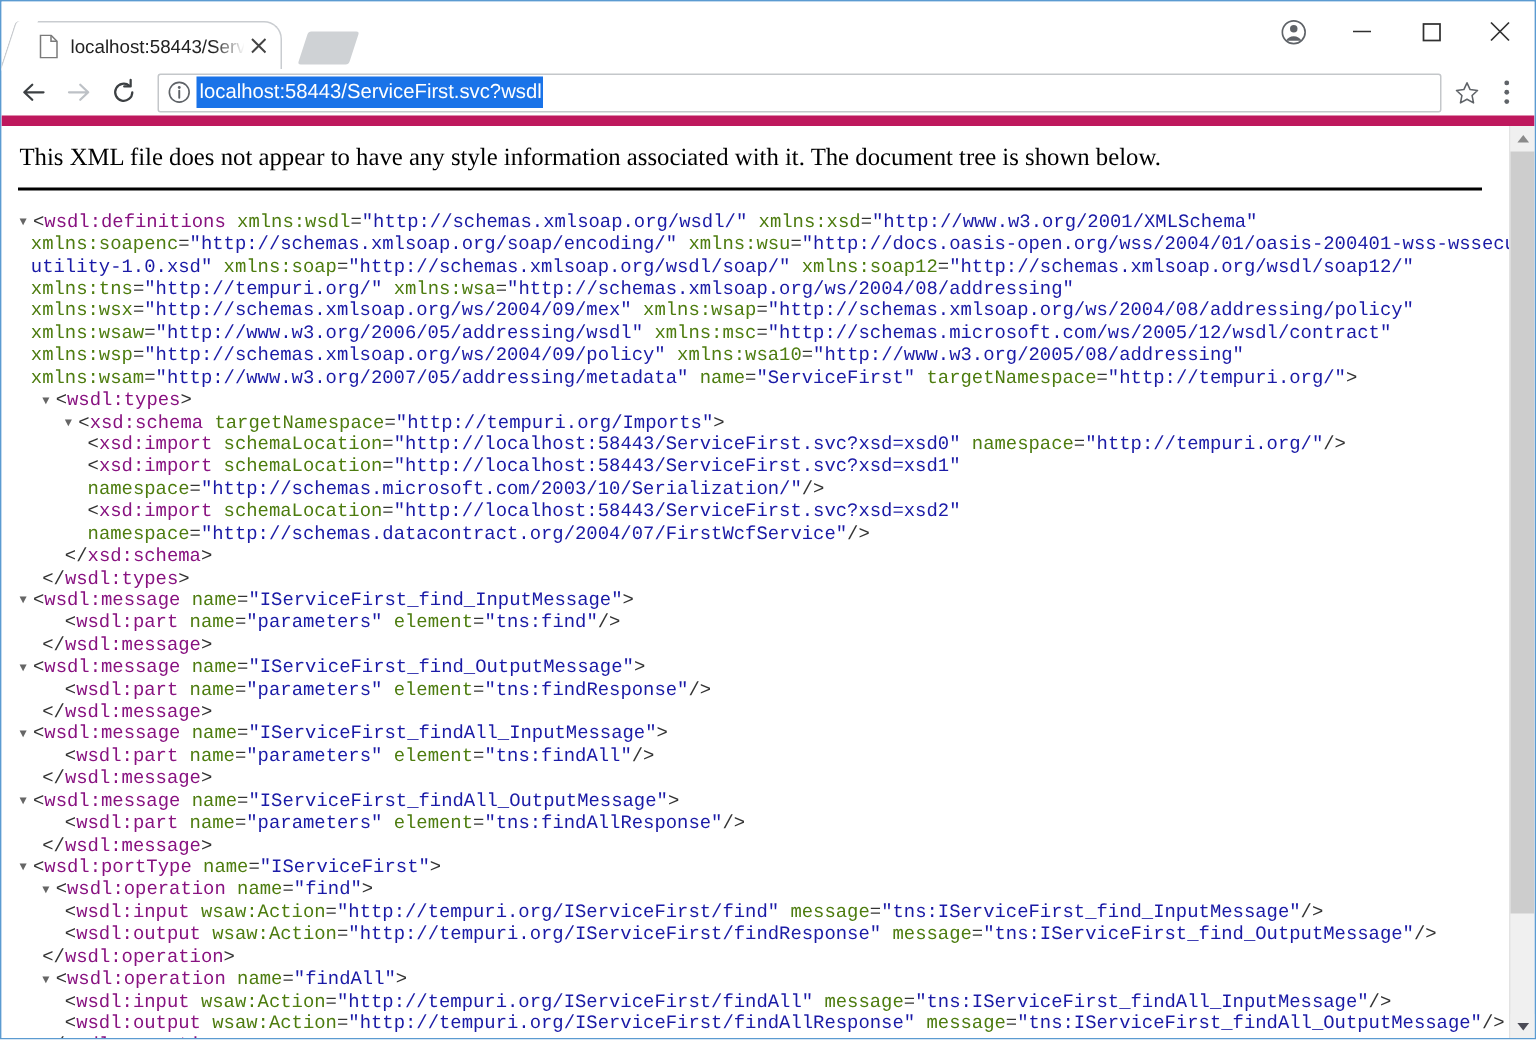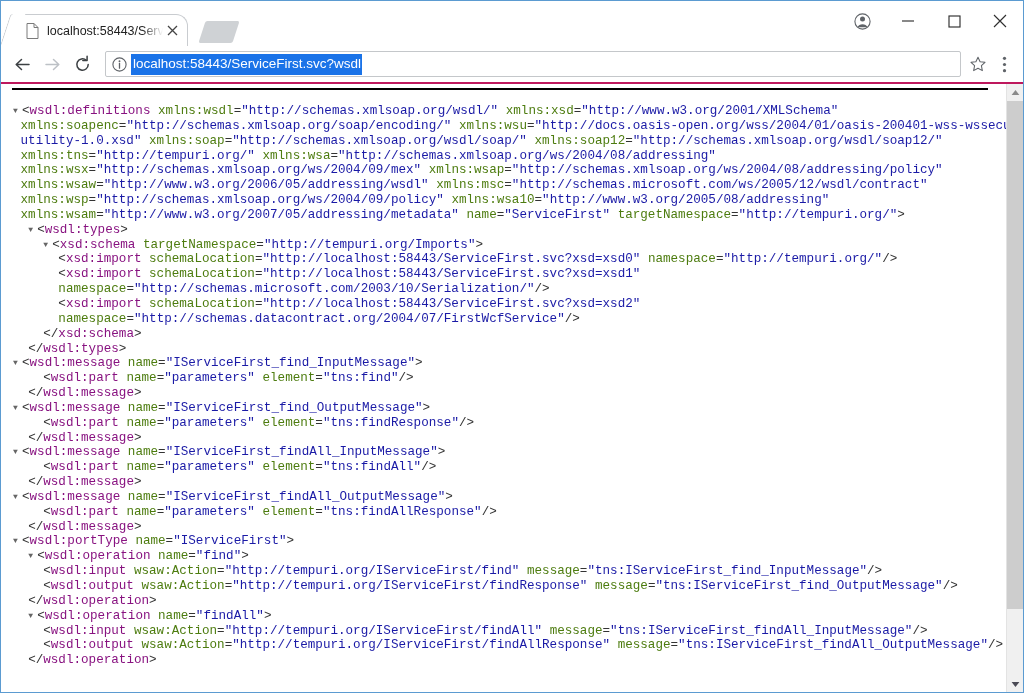--- a/index.html
+++ b/index.html
@@ -104,21 +104,21 @@
   }
 
   
   .toolbar {
     height: 38px;
     background: #ffffff;
     display: flex;
     align-items: center;
     padding: 0 6px;
     box-sizing: border-box;
-    border-bottom: 2px solid #be185d;
+    border-bottom: 7px solid #be185d;
   }
   .nav-btn {
     width: 30px; height: 30px;
     display: flex; align-items: center; justify-content: center;
     flex: 0 0 auto;
   }
   .omnibox {
     flex: 1 1 auto;
     height: 26px;
     margin: 0 4px 0 8px;
@@ -306,20 +306,21 @@
         <circle cx="2.5" cy="3.3" r="1.6" fill="#5f6368"></circle>
         <circle cx="2.5" cy="9.5" r="1.6" fill="#5f6368"></circle>
         <circle cx="2.5" cy="15.7" r="1.6" fill="#5f6368"></circle>
       </svg>
     </div>
   </div>
 
   <div class="page">
 
     <div class="page-inner">
+      <div class="xml-notice">This XML file does not appear to have any style information associated with it. The document tree is shown below.</div>
       <div class="rule"></div>
       <div class="xml-body" id="xml-body"><div class="xml-line"><span class="tw">▼</span><span class="pn">&lt;</span><span class="tg">wsdl:definitions</span><span class="pn"> </span><span class="at">xmlns:wsdl</span><span class="pn">=</span><span class="vl">"http://schemas.xmlsoap.org/wsdl/"</span><span class="pn"> </span><span class="at">xmlns:xsd</span><span class="pn">=</span><span class="vl">"http://www.w3.org/2001/XMLSchema"</span></div><div class="xml-line"> <span class="at">xmlns:soapenc</span><span class="pn">=</span><span class="vl">"http://schemas.xmlsoap.org/soap/encoding/"</span><span class="pn"> </span><span class="at">xmlns:wsu</span><span class="pn">=</span><span class="vl">"http://docs.oasis-open.org/wss/2004/01/oasis-200401-wss-wssecurity-</span></div><div class="xml-line"> <span class="vl">utility-1.0.xsd"</span><span class="pn"> </span><span class="at">xmlns:soap</span><span class="pn">=</span><span class="vl">"http://schemas.xmlsoap.org/wsdl/soap/"</span><span class="pn"> </span><span class="at">xmlns:soap12</span><span class="pn">=</span><span class="vl">"http://schemas.xmlsoap.org/wsdl/soap12/"</span></div><div class="xml-line"> <span class="at">xmlns:tns</span><span class="pn">=</span><span class="vl">"http://tempuri.org/"</span><span class="pn"> </span><span class="at">xmlns:wsa</span><span class="pn">=</span><span class="vl">"http://schemas.xmlsoap.org/ws/2004/08/addressing"</span></div><div class="xml-line"> <span class="at">xmlns:wsx</span><span class="pn">=</span><span class="vl">"http://schemas.xmlsoap.org/ws/2004/09/mex"</span><span class="pn"> </span><span class="at">xmlns:wsap</span><span class="pn">=</span><span class="vl">"http://schemas.xmlsoap.org/ws/2004/08/addressing/policy"</span></div><div class="xml-line"> <span class="at">xmlns:wsaw</span><span class="pn">=</span><span class="vl">"http://www.w3.org/2006/05/addressing/wsdl"</span><span class="pn"> </span><span class="at">xmlns:msc</span><span class="pn">=</span><span class="vl">"http://schemas.microsoft.com/ws/2005/12/wsdl/contract"</span></div><div class="xml-line"> <span class="at">xmlns:wsp</span><span class="pn">=</span><span class="vl">"http://schemas.xmlsoap.org/ws/2004/09/policy"</span><span class="pn"> </span><span class="at">xmlns:wsa10</span><span class="pn">=</span><span class="vl">"http://www.w3.org/2005/08/addressing"</span></div><div class="xml-line"> <span class="at">xmlns:wsam</span><span class="pn">=</span><span class="vl">"http://www.w3.org/2007/05/addressing/metadata"</span><span class="pn"> </span><span class="at">name</span><span class="pn">=</span><span class="vl">"ServiceFirst"</span><span class="pn"> </span><span class="at">targetNamespace</span><span class="pn">=</span><span class="vl">"http://tempuri.org/"</span><span class="pn">&gt;</span></div><div class="xml-line">  <span class="tw">▼</span><span class="pn">&lt;</span><span class="tg">wsdl:types</span><span class="pn">&gt;</span></div><div class="xml-line">    <span class="tw">▼</span><span class="pn">&lt;</span><span class="tg">xsd:schema</span><span class="pn"> </span><span class="at">targetNamespace</span><span class="pn">=</span><span class="vl">"http://tempuri.org/Imports"</span><span class="pn">&gt;</span></div><div class="xml-line">      <span class="pn">&lt;</span><span class="tg">xsd:import</span><span class="pn"> </span><span class="at">schemaLocation</span><span class="pn">=</span><span class="vl">"http://localhost:58443/ServiceFirst.svc?xsd=xsd0"</span><span class="pn"> </span><span class="at">namespace</span><span class="pn">=</span><span class="vl">"http://tempuri.org/"</span><span class="pn">/&gt;</span></div><div class="xml-line">      <span class="pn">&lt;</span><span class="tg">xsd:import</span><span class="pn"> </span><span class="at">schemaLocation</span><span class="pn">=</span><span class="vl">"http://localhost:58443/ServiceFirst.svc?xsd=xsd1"</span></div><div class="xml-line">      <span class="at">namespace</span><span class="pn">=</span><span class="vl">"http://schemas.microsoft.com/2003/10/Serialization/"</span><span class="pn">/&gt;</span></div><div class="xml-line">      <span class="pn">&lt;</span><span class="tg">xsd:import</span><span class="pn"> </span><span class="at">schemaLocation</span><span class="pn">=</span><span class="vl">"http://localhost:58443/ServiceFirst.svc?xsd=xsd2"</span></div><div class="xml-line">      <span class="at">namespace</span><span class="pn">=</span><span class="vl">"http://schemas.datacontract.org/2004/07/FirstWcfService"</span><span class="pn">/&gt;</span></div><div class="xml-line">    <span class="pn">&lt;/</span><span class="tg">xsd:schema</span><span class="pn">&gt;</span></div><div class="xml-line">  <span class="pn">&lt;/</span><span class="tg">wsdl:types</span><span class="pn">&gt;</span></div><div class="xml-line"><span class="tw">▼</span><span class="pn">&lt;</span><span class="tg">wsdl:message</span><span class="pn"> </span><span class="at">name</span><span class="pn">=</span><span class="vl">"IServiceFirst_find_InputMessage"</span><span class="pn">&gt;</span></div><div class="xml-line">    <span class="pn">&lt;</span><span class="tg">wsdl:part</span><span class="pn"> </span><span class="at">name</span><span class="pn">=</span><span class="vl">"parameters"</span><span class="pn"> </span><span class="at">element</span><span class="pn">=</span><span class="vl">"tns:find"</span><span class="pn">/&gt;</span></div><div class="xml-line">  <span class="pn">&lt;/</span><span class="tg">wsdl:message</span><span class="pn">&gt;</span></div><div class="xml-line"><span class="tw">▼</span><span class="pn">&lt;</span><span class="tg">wsdl:message</span><span class="pn"> </span><span class="at">name</span><span class="pn">=</span><span class="vl">"IServiceFirst_find_OutputMessage"</span><span class="pn">&gt;</span></div><div class="xml-line">    <span class="pn">&lt;</span><span class="tg">wsdl:part</span><span class="pn"> </span><span class="at">name</span><span class="pn">=</span><span class="vl">"parameters"</span><span class="pn"> </span><span class="at">element</span><span class="pn">=</span><span class="vl">"tns:findResponse"</span><span class="pn">/&gt;</span></div><div class="xml-line">  <span class="pn">&lt;/</span><span class="tg">wsdl:message</span><span class="pn">&gt;</span></div><div class="xml-line"><span class="tw">▼</span><span class="pn">&lt;</span><span class="tg">wsdl:message</span><span class="pn"> </span><span class="at">name</span><span class="pn">=</span><span class="vl">"IServiceFirst_findAll_InputMessage"</span><span class="pn">&gt;</span></div><div class="xml-line">    <span class="pn">&lt;</span><span class="tg">wsdl:part</span><span class="pn"> </span><span class="at">name</span><span class="pn">=</span><span class="vl">"parameters"</span><span class="pn"> </span><span class="at">element</span><span class="pn">=</span><span class="vl">"tns:findAll"</span><span class="pn">/&gt;</span></div><div class="xml-line">  <span class="pn">&lt;/</span><span class="tg">wsdl:message</span><span class="pn">&gt;</span></div><div class="xml-line"><span class="tw">▼</span><span class="pn">&lt;</span><span class="tg">wsdl:message</span><span class="pn"> </span><span class="at">name</span><span class="pn">=</span><span class="vl">"IServiceFirst_findAll_OutputMessage"</span><span class="pn">&gt;</span></div><div class="xml-line">    <span class="pn">&lt;</span><span class="tg">wsdl:part</span><span class="pn"> </span><span class="at">name</span><span class="pn">=</span><span class="vl">"parameters"</span><span class="pn"> </span><span class="at">element</span><span class="pn">=</span><span class="vl">"tns:findAllResponse"</span><span class="pn">/&gt;</span></div><div class="xml-line">  <span class="pn">&lt;/</span><span class="tg">wsdl:message</span><span class="pn">&gt;</span></div><div class="xml-line"><span class="tw">▼</span><span class="pn">&lt;</span><span class="tg">wsdl:portType</span><span class="pn"> </span><span class="at">name</span><span class="pn">=</span><span class="vl">"IServiceFirst"</span><span class="pn">&gt;</span></div><div class="xml-line">  <span class="tw">▼</span><span class="pn">&lt;</span><span class="tg">wsdl:operation</span><span class="pn"> </span><span class="at">name</span><span class="pn">=</span><span class="vl">"find"</span><span class="pn">&gt;</span></div><div class="xml-line">    <span class="pn">&lt;</span><span class="tg">wsdl:input</span><span class="pn"> </span><span class="at">wsaw:Action</span><span class="pn">=</span><span class="vl">"http://tempuri.org/IServiceFirst/find"</span><span class="pn"> </span><span class="at">message</span><span class="pn">=</span><span class="vl">"tns:IServiceFirst_find_InputMessage"</span><span class="pn">/&gt;</span></div><div class="xml-line">    <span class="pn">&lt;</span><span class="tg">wsdl:output</span><span class="pn"> </span><span class="at">wsaw:Action</span><span class="pn">=</span><span class="vl">"http://tempuri.org/IServiceFirst/findResponse"</span><span class="pn"> </span><span class="at">message</span><span class="pn">=</span><span class="vl">"tns:IServiceFirst_find_OutputMessage"</span><span class="pn">/&gt;</span></div><div class="xml-line">  <span class="pn">&lt;/</span><span class="tg">wsdl:operation</span><span class="pn">&gt;</span></div><div class="xml-line">  <span class="tw">▼</span><span class="pn">&lt;</span><span class="tg">wsdl:operation</span><span class="pn"> </span><span class="at">name</span><span class="pn">=</span><span class="vl">"findAll"</span><span class="pn">&gt;</span></div><div class="xml-line">    <span class="pn">&lt;</span><span class="tg">wsdl:input</span><span class="pn"> </span><span class="at">wsaw:Action</span><span class="pn">=</span><span class="vl">"http://tempuri.org/IServiceFirst/findAll"</span><span class="pn"> </span><span class="at">message</span><span class="pn">=</span><span class="vl">"tns:IServiceFirst_findAll_InputMessage"</span><span class="pn">/&gt;</span></div><div class="xml-line">    <span class="pn">&lt;</span><span class="tg">wsdl:output</span><span class="pn"> </span><span class="at">wsaw:Action</span><span class="pn">=</span><span class="vl">"http://tempuri.org/IServiceFirst/findAllResponse"</span><span class="pn"> </span><span class="at">message</span><span class="pn">=</span><span class="vl">"tns:IServiceFirst_findAll_OutputMessage"</span><span class="pn">/&gt;</span></div><div class="xml-line">  <span class="pn">&lt;/</span><span class="tg">wsdl:operation</span><span class="pn">&gt;</span></div></div>
     </div>
 
     <div class="vscroll">
       <div class="vs-arrow">
         <svg width="9" height="7" viewBox="0 0 9 7">
             <path d="M4.5 1 L8.4 6 H0.6 Z" fill="#8a8a8a"></path>
           </svg>
       </div>

